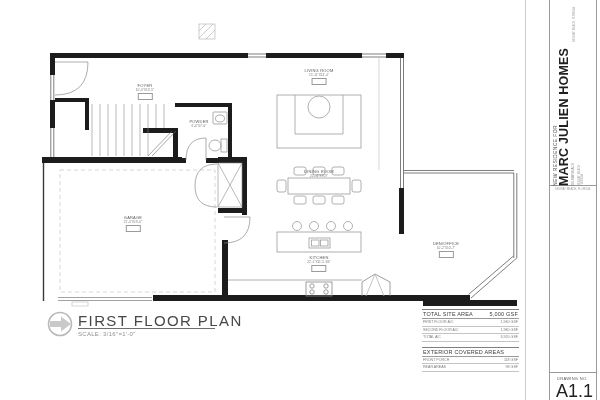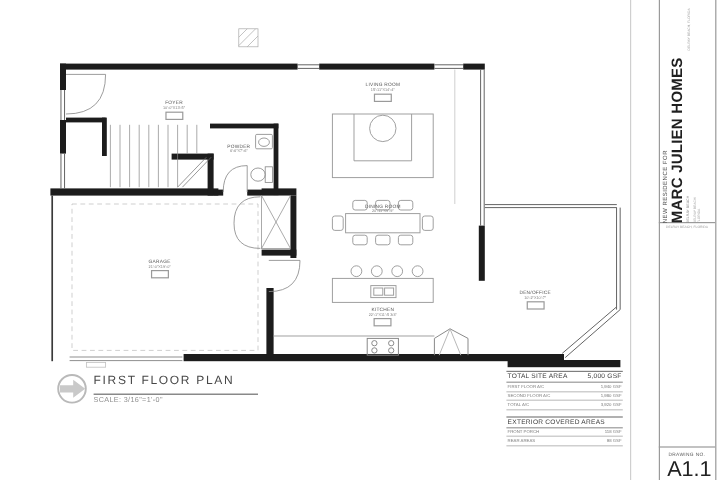--- a/index.html
+++ b/index.html
@@ -4,21 +4,21 @@
 <style>
   html,body{margin:0;padding:0;background:#fff;}
   #sheet{position:relative;width:600px;height:400px;background:#ffffff;overflow:hidden;
          font-family:"Liberation Sans", sans-serif;}
   svg{position:absolute;left:0;top:0;}
   .abs{position:absolute;}
   .room-label{position:absolute;transform:translateX(-50%);text-align:center;color:#5a5a5a;
       font-size:4px;line-height:1.25;letter-spacing:.2px;white-space:nowrap;}
   .room-label .dims{display:block;font-size:3.2px;color:#7d7d7d;letter-spacing:0;}
   .tag-box{width:13px;height:5px;border:.5px solid #9a9a9a;margin:1px auto 0;}
-  .plan-title{left:78px;top:312px;font-size:10px;color:#474747;letter-spacing:1.4px;}
+  .plan-title{left:78px;top:312px;font-size:15px;color:#474747;letter-spacing:1.4px;}
   .plan-title-underline{left:78px;top:328px;width:137px;height:1px;background:#6d6d6d;}
   .plan-scale{left:78px;top:331px;font-size:6px;color:#8f8f8f;letter-spacing:.3px;}
   
   #area-table{left:422px;top:309px;width:97px;}
   .t-head{display:flex;justify-content:space-between;align-items:center;height:8px;
       border-top:1px solid #7f7f7f;border-bottom:.5px solid #9a9a9a;
       font-size:5.5px;color:#3c3c3c;padding:0 1px;letter-spacing:.2px;}
   .t-row{display:flex;justify-content:space-between;align-items:center;height:6.5px;
       border-bottom:.5px solid #c4c4c4;font-size:3.6px;color:#7a7a7a;padding:0 1px;}
   .t-gap{height:5px;}

